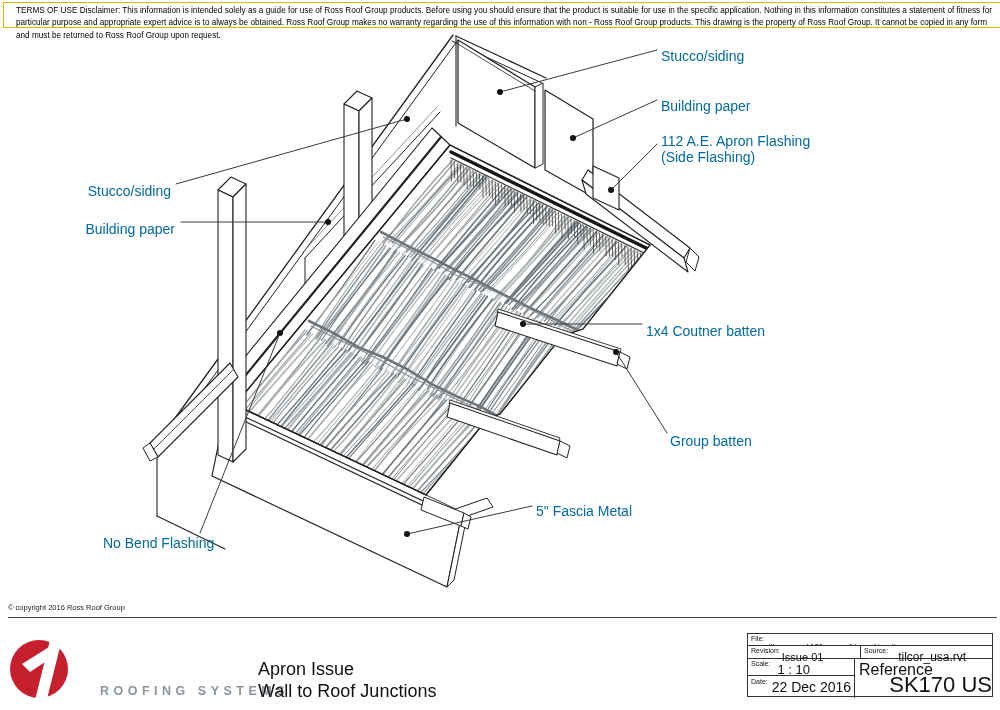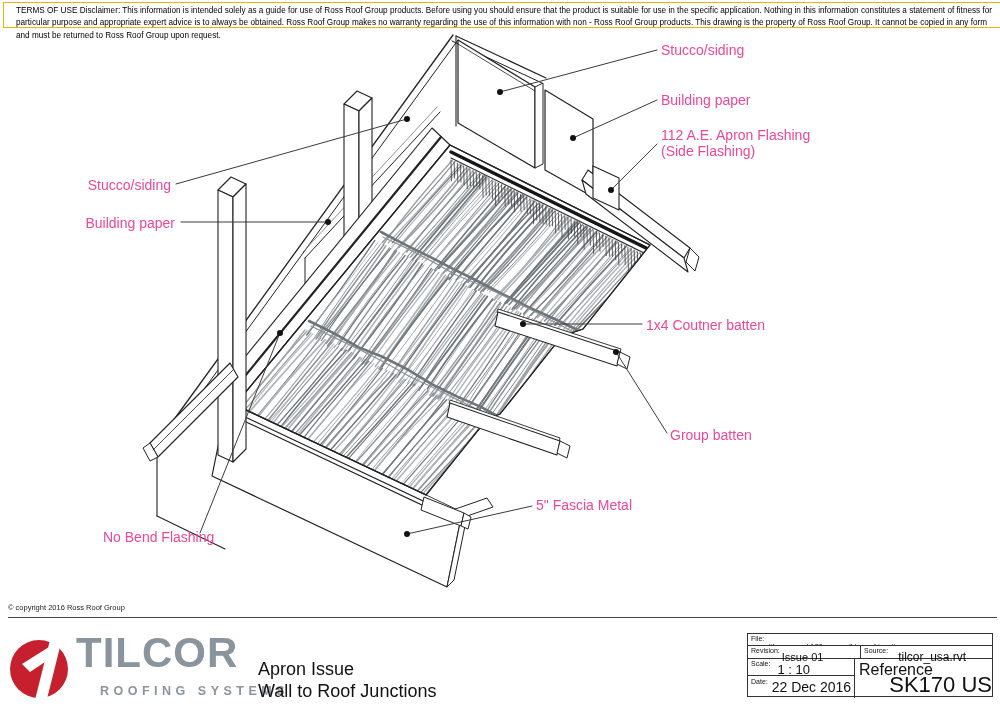--- a/index.html
+++ b/index.html
@@ -1,21 +1,21 @@
 <!DOCTYPE html>
 <html><head>
 <meta charset="utf-8">
 <style>
   html,body{margin:0;padding:0;background:#fff;}
   .page{position:relative;width:1000px;height:710px;background:#fff;overflow:hidden;
         font-family:"Liberation Sans","DejaVu Sans",sans-serif;}
   .disclaimer{position:absolute;left:3px;top:2px;width:986px;height:20px;border:1px solid #eab308;
         font-size:8.2px;line-height:1.5;color:#000;padding:2px 12px;}
   #cad{position:absolute;left:0;top:0;}
-  .lbl{position:absolute;font-size:14px;color:#ec4899;white-space:pre-line;line-height:1.15;}
+  .lbl{position:absolute;font-size:14px;color:#0369a1;white-space:pre-line;line-height:1.15;margin-top:6px;}
   .lbl.r{text-align:right;}
   .copyright{position:absolute;left:8px;top:603px;font-size:7.5px;color:#222;}
   .rule{position:absolute;left:8px;top:617px;width:989px;height:1px;background:#444;}
   .logo{position:absolute;left:6px;top:630px;}
   .brand{position:absolute;left:76px;top:629px;font-size:42px;font-weight:bold;letter-spacing:1px;}
   .tagline{position:absolute;left:100px;top:684px;font-size:12.5px;font-weight:bold;letter-spacing:4.5px;}
   .t1{position:absolute;left:258px;top:626px;font-size:27px;color:#111;}
   .t2{position:absolute;left:258px;top:659px;font-size:18px;color:#111;}
   .t3{position:absolute;left:258px;top:681px;font-size:18px;color:#111;}
   .itable{position:absolute;left:747px;top:633px;width:246px;height:64px;border:1px solid #333;
@@ -409,21 +409,20 @@
   </div>
 
   <div class="copyright">© copyright 2016 Ross Roof Group</div>
   <div class="rule"></div>
 
   <svg class="logo" width="66" height="74" viewBox="0 0 66 74">
     <circle cx="33" cy="39" r="29" fill="#c6202f"></circle>
     <path fill="#ffffff" d="M46 2 L57 5 L40 73 L29 70 Z"></path>
     <path fill="#ffffff" d="M16 34 L43 17 L39 32 L24 42 Z"></path>
   </svg>
-  <div class="brand" style="color: rgb(138, 148, 157);">TILCOR</div>
   <div class="tagline" style="color: rgb(138, 148, 157);">ROOFING SYSTEMS</div>
   <div class="t2">Apron Issue</div>
   <div class="t3">Wall to Roof Junctions</div>
 
   <div class="itable">
     <div class="r-file">
       <span class="sl">File:</span>
       <span class="sv8">tilcor_usa sk170 us - wall to roof junctions</span>
     </div>
     <div class="r2">

